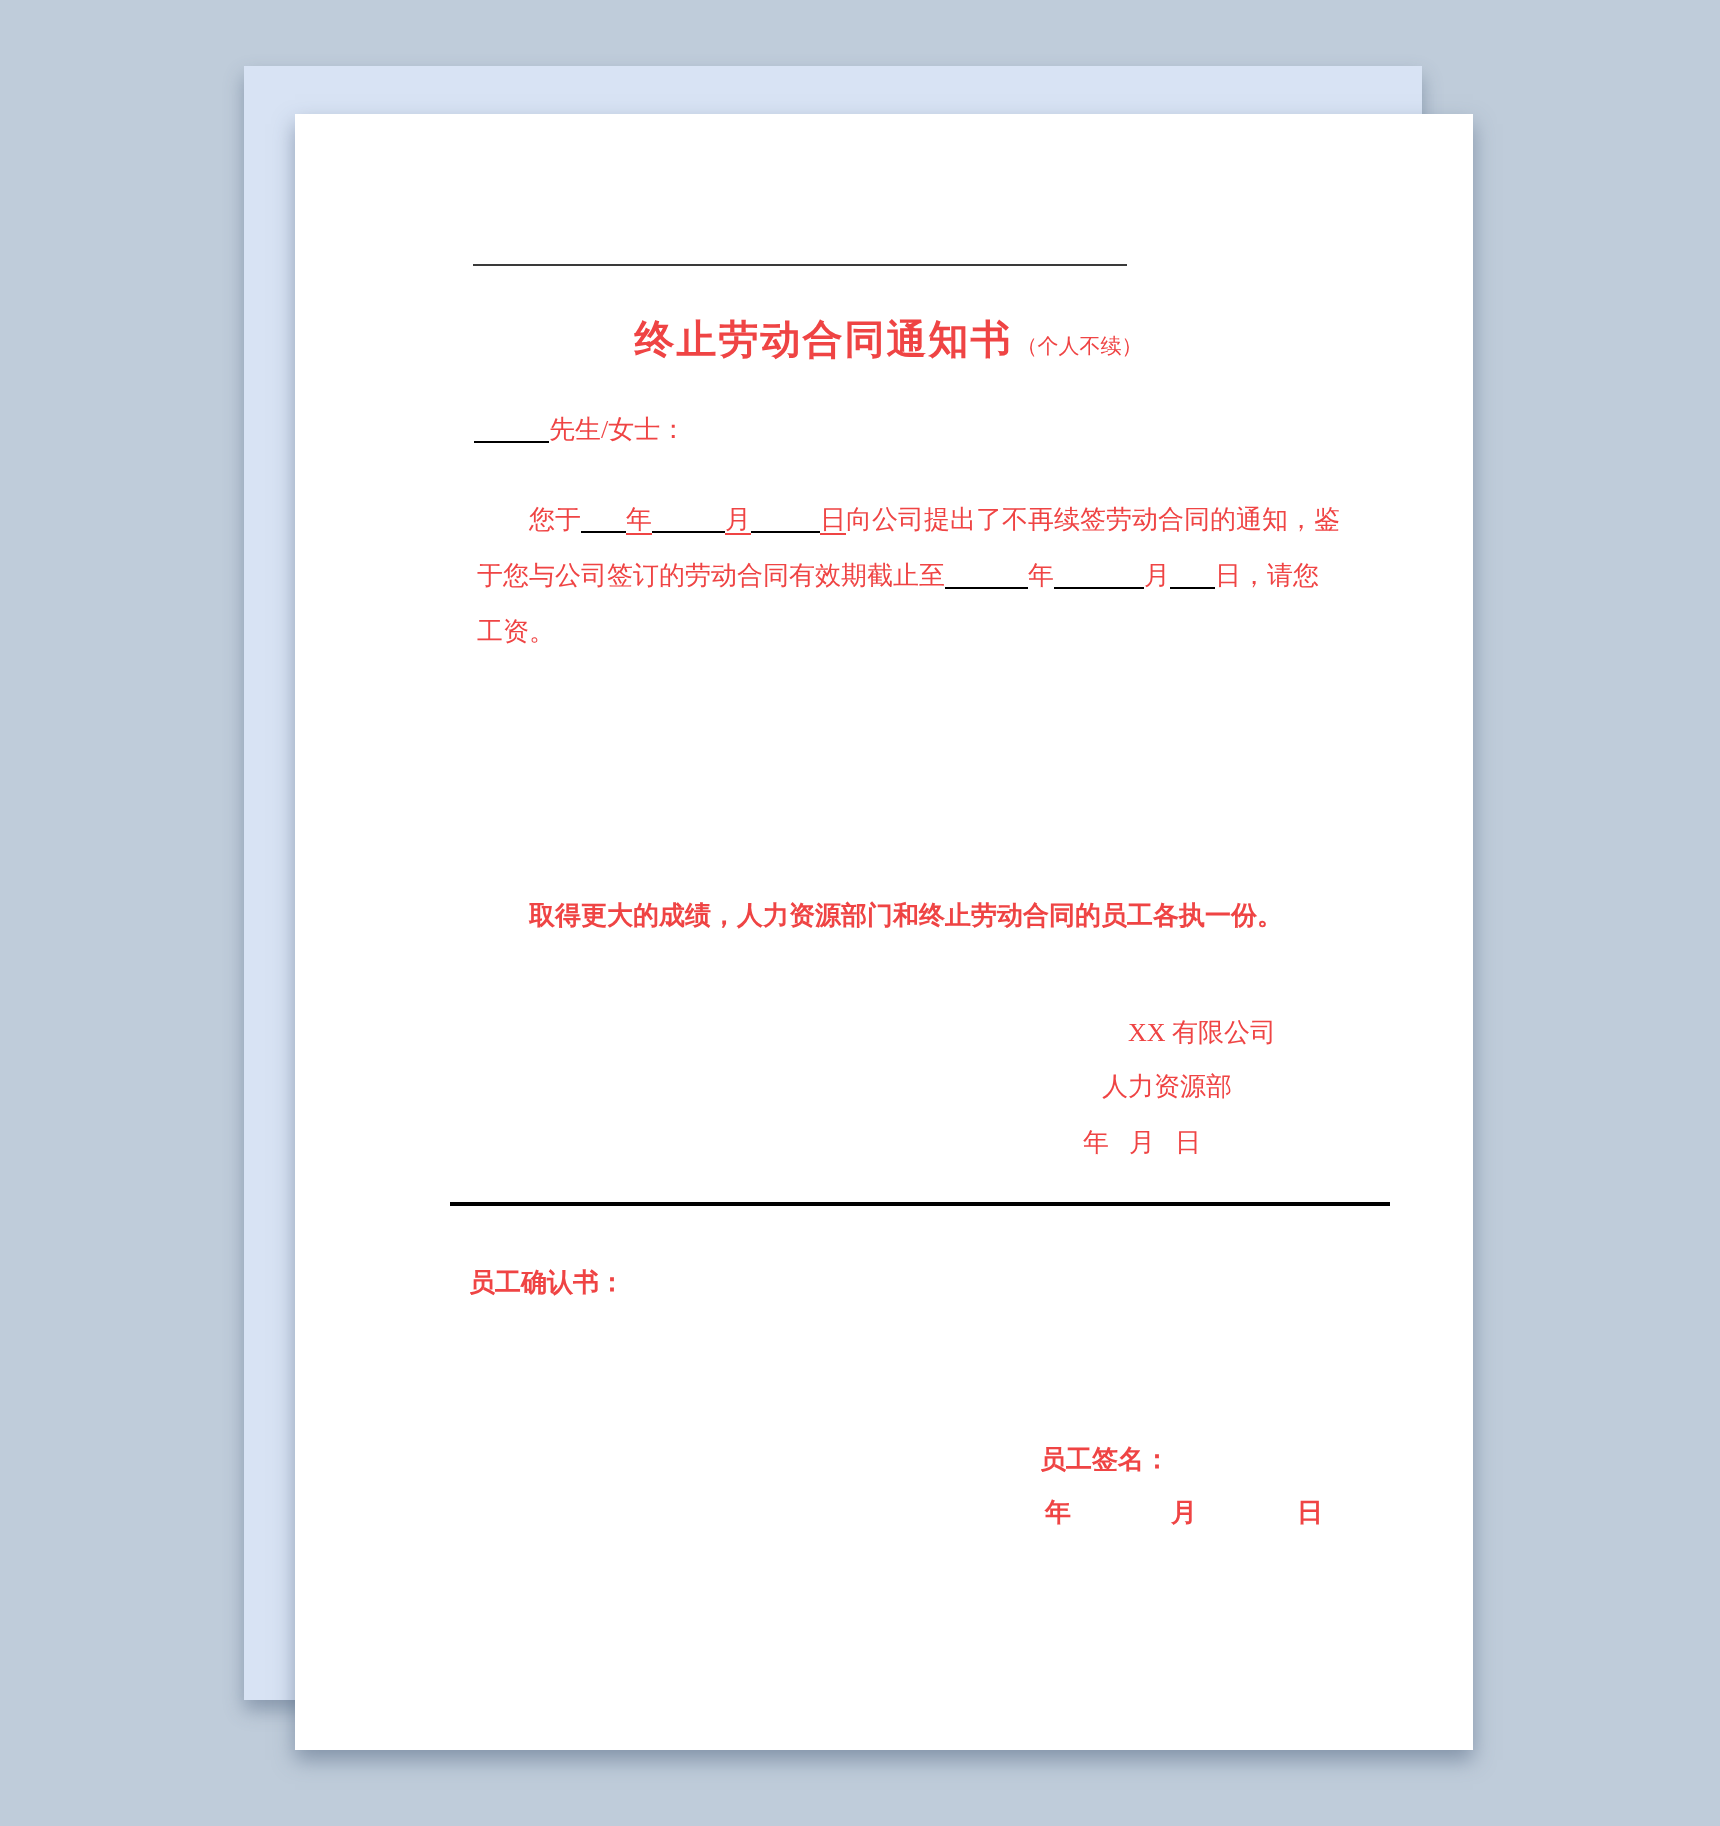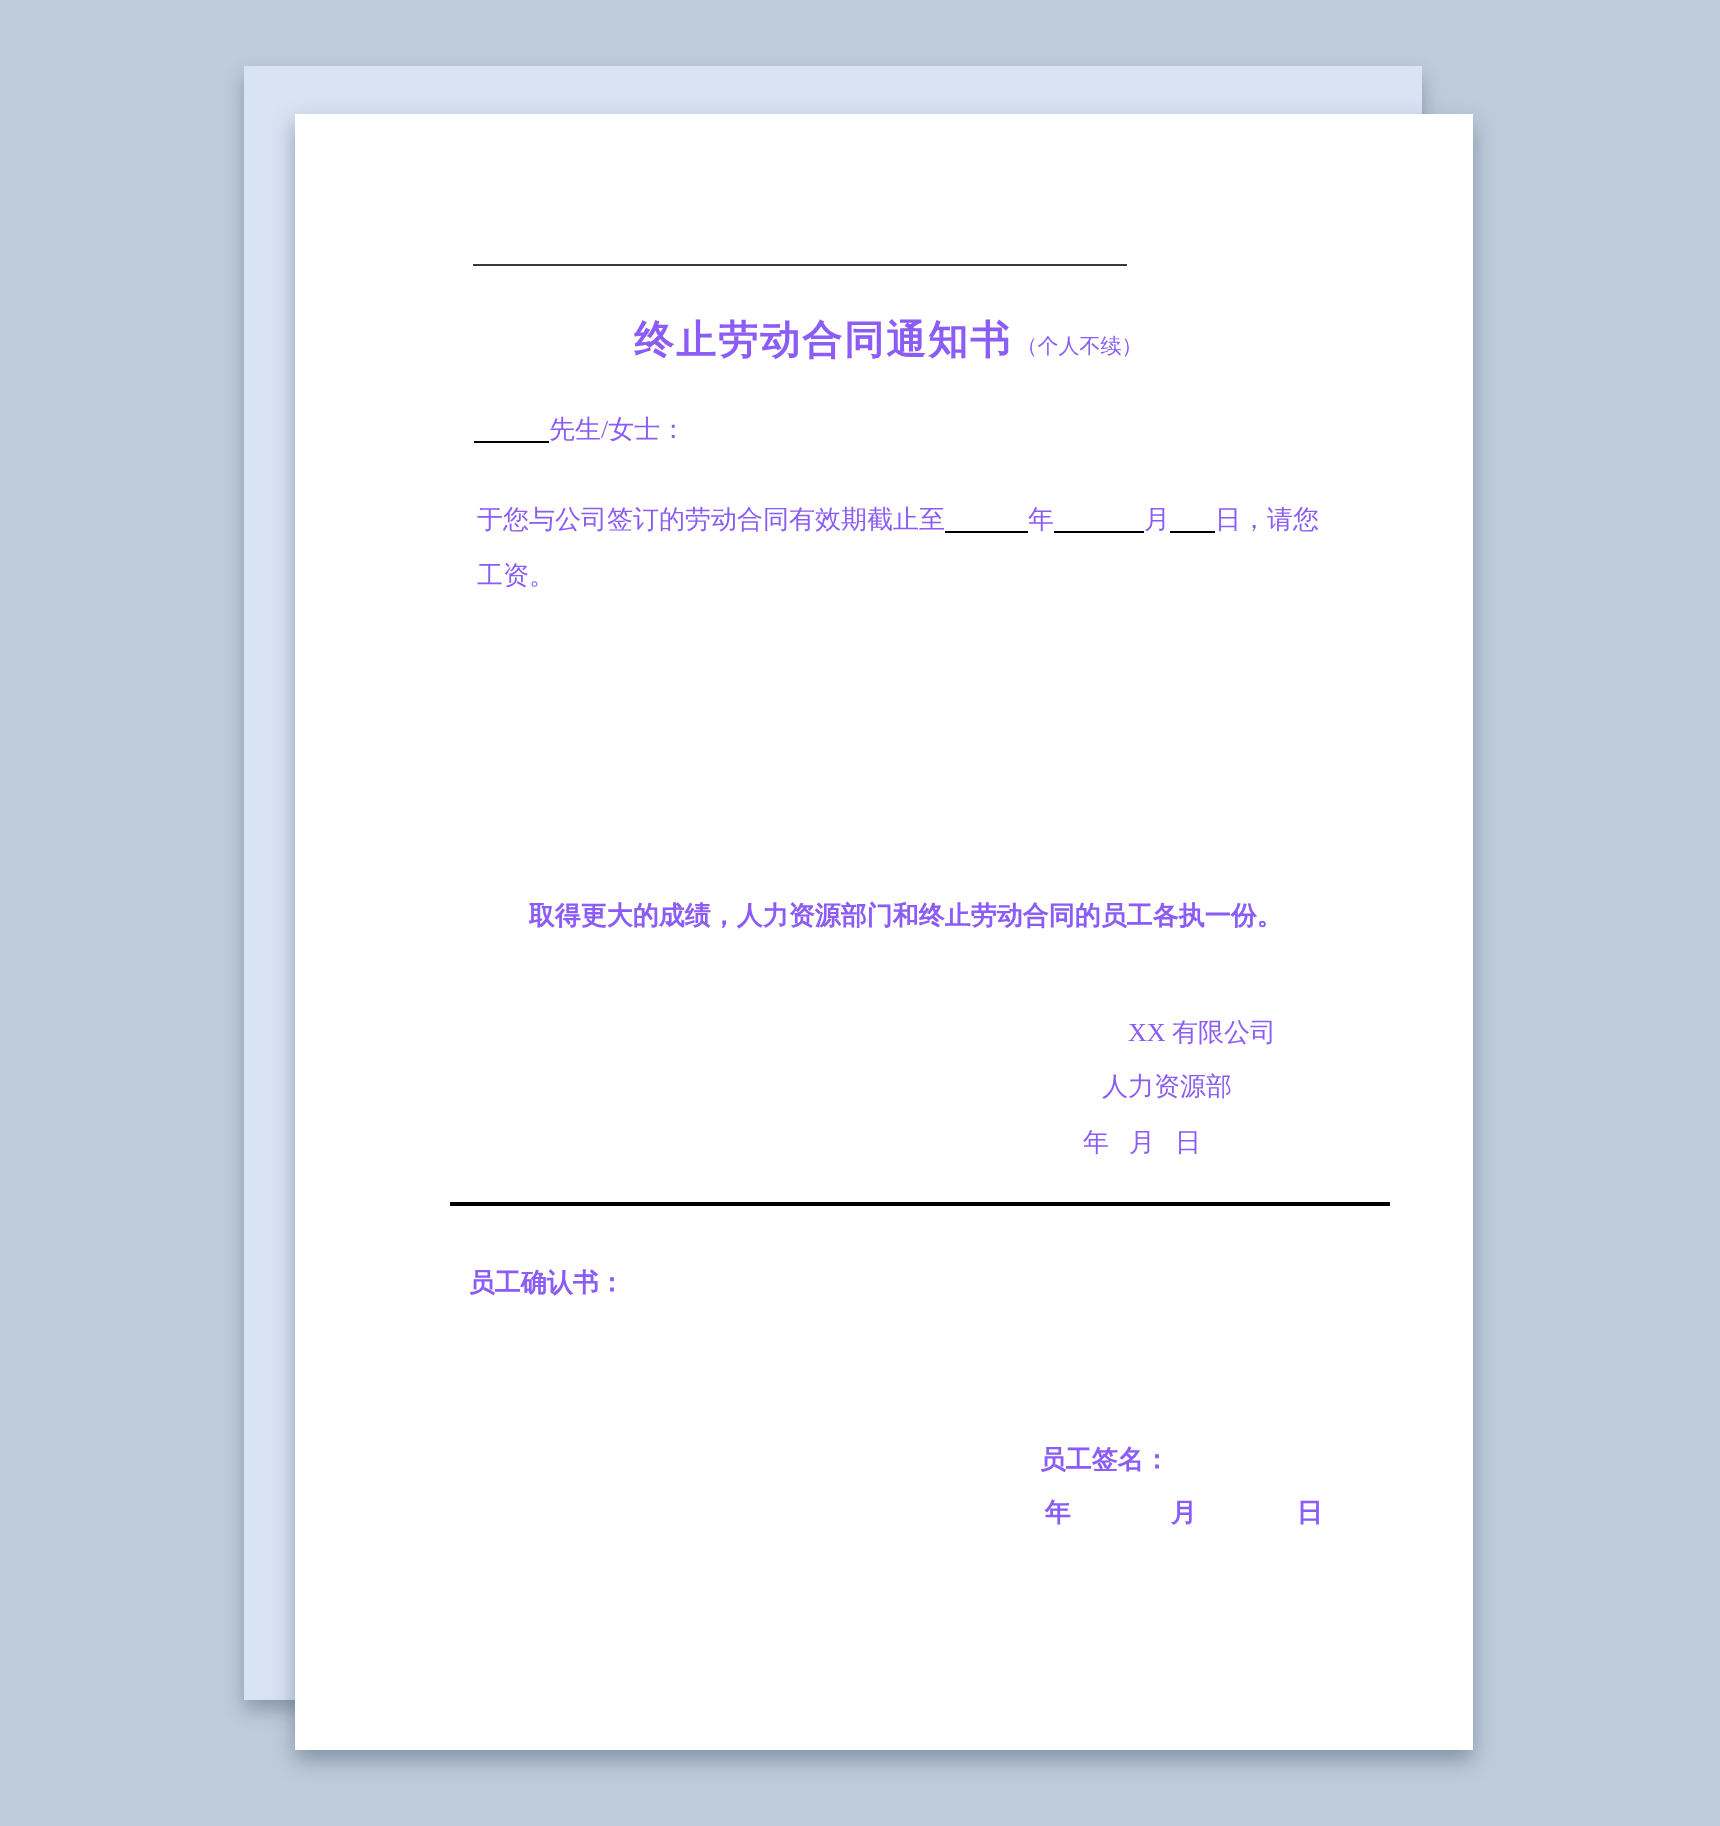--- a/index.html
+++ b/index.html
@@ -1,18 +1,18 @@
 <!DOCTYPE html>
 <html><head>
 <meta charset="utf-8">
 <style>
   html,body{margin:0;padding:0;}
   body{width:1720px;height:1826px;}
   .stage{position:relative;width:1720px;height:1826px;background:#bfccda;overflow:hidden;
-         font-family:"Liberation Serif","DejaVu Serif",serif;color:#8b5cf6;}
+         font-family:"Liberation Serif","DejaVu Serif",serif;color:#ef4444;}
   .back-sheet{position:absolute;left:244px;top:66px;width:1178px;height:1634px;
               background:#d8e3f4;box-shadow:0 10px 18px rgba(72,92,120,.45);}
   .paper{position:absolute;left:295px;top:114px;width:1178px;height:1636px;
          background:#ffffff;box-shadow:0 10px 20px rgba(72,92,120,.5);}
 
   .thin-rule{position:absolute;left:178px;top:150px;width:654px;height:2px;background:#3a3a3a;}
   .thick-rule{position:absolute;left:155px;top:1088px;width:940px;height:4px;background:#000;}
 
   .title-row{position:absolute;left:182px;top:198px;width:823px;height:60px;
              text-align:center;white-space:nowrap;}
@@ -52,20 +52,21 @@
 
     <div class="title-row">
       <span class="title">终止劳动合同通知书</span><span class="title-suffix">（个人不续）</span>
     </div>
 
     <div class="textblock salutation">
         <div class="line"><span class="blank" style="width: 75px;"></span><span>先生/女士：</span></div>
       </div>
 
     <div class="textblock para1">
+        <div class="line indent"><span>您于</span><span class="blank" style="width: 45px;"></span><span class="u">年</span><span class="blank" style="width: 73px;"></span><span class="u">月</span><span class="blank" style="width: 69px;"></span><span class="u">日</span><span>向公司提出了不再续签劳动合同的通知，鉴</span></div>
         <div class="line"><span>于您与公司签订的劳动合同有效期截止至</span><span class="blank" style="width: 83px;"></span><span>年</span><span class="blank" style="width: 90px;"></span><span>月</span><span class="blank" style="width: 45px;"></span><span>日，请您</span></div>
         <div class="line"><span>工资。</span></div>
       </div>
 
 
     <div class="textblock copies">
         <div class="line indent"><span>取得更大的成绩，人力资源部门和终止劳动合同的员工各执一份。</span></div>
       </div>
 
     <div class="company-name line">XX 有限公司</div>

